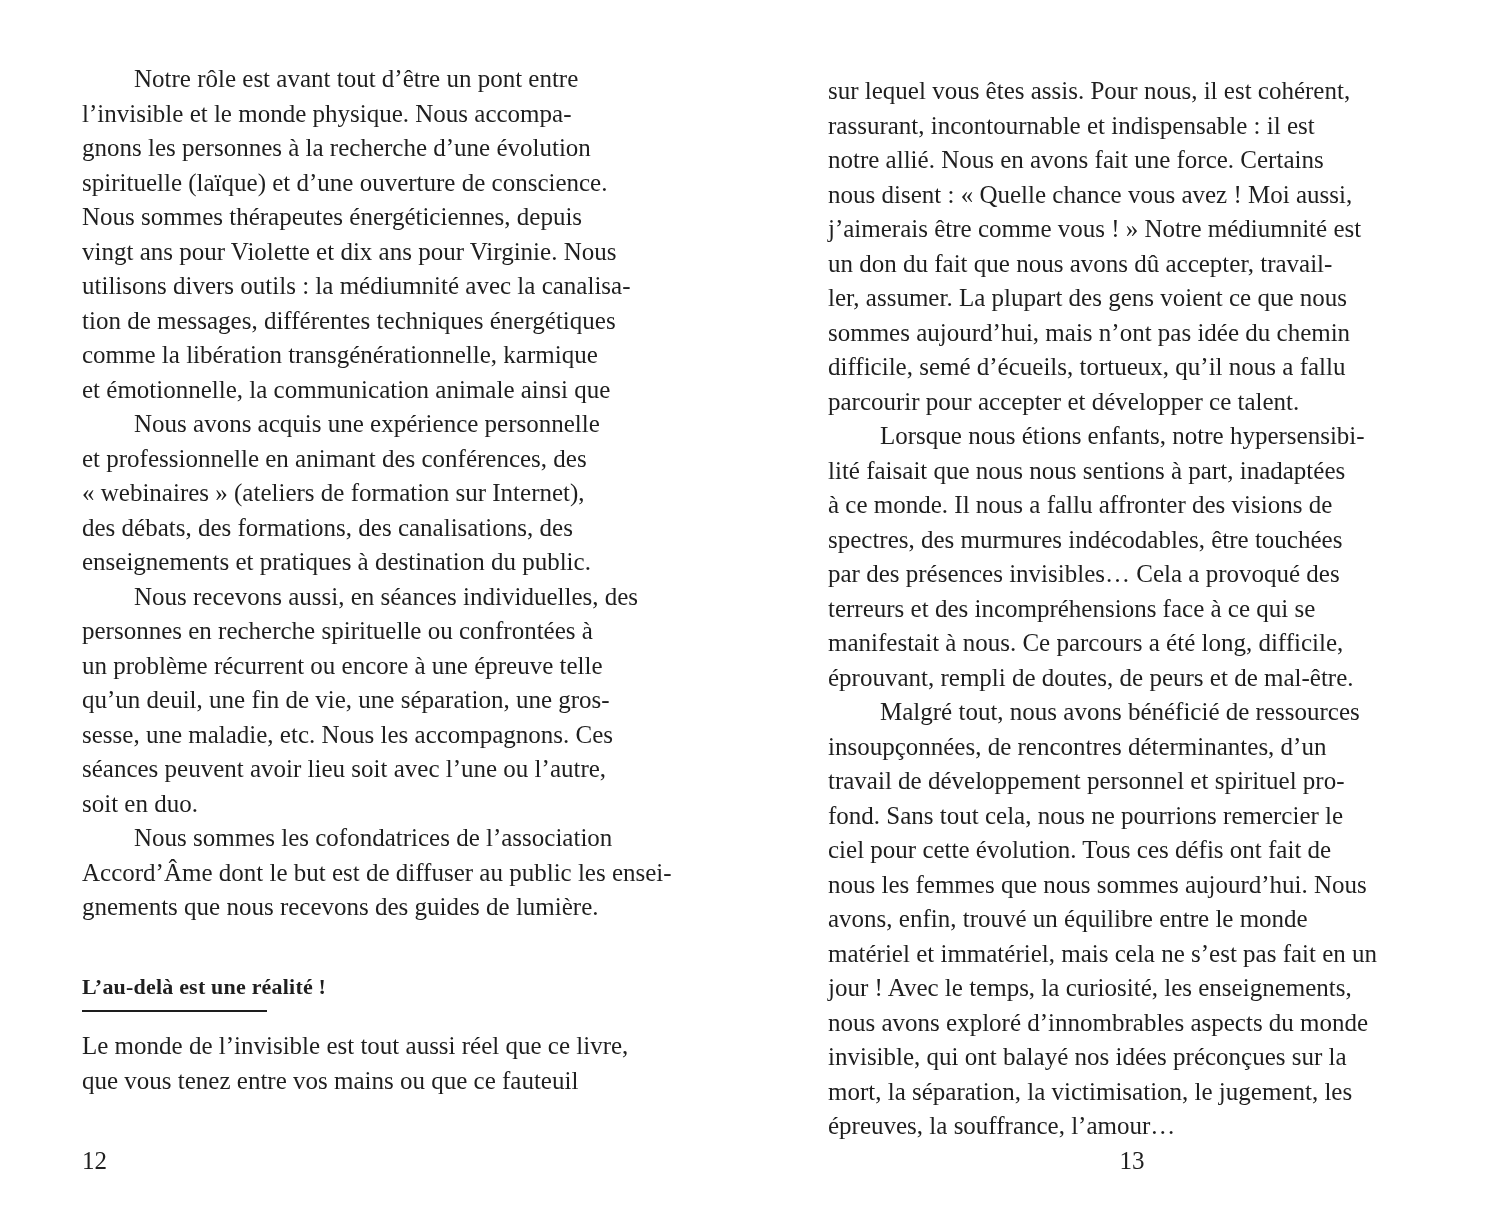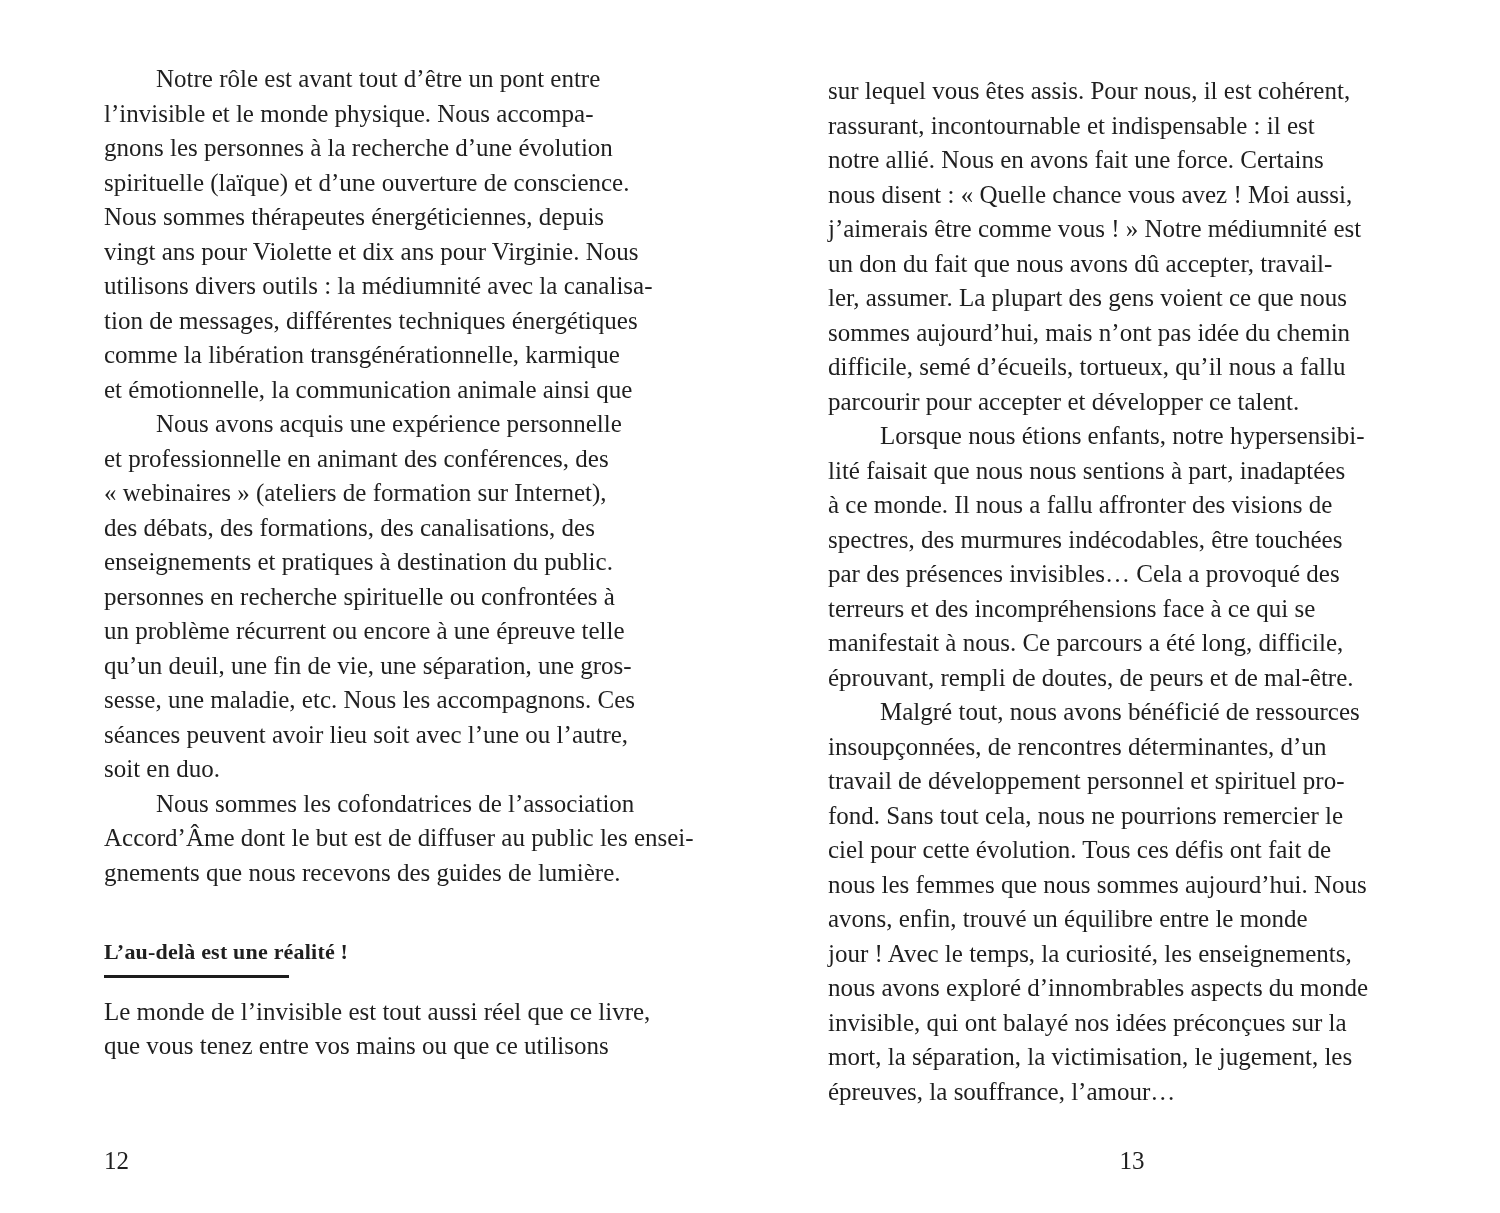--- a/index.html
+++ b/index.html
@@ -2,21 +2,21 @@
 <html><head>
 <meta charset="utf-8">
 <style>
   html,body{margin:0;padding:0;background:#ffffff;}
   .spread{
     position:relative;width:1500px;height:1213px;background:#ffffff;
     font-family:"Liberation Serif","DejaVu Serif",serif;color:#1f1f1f;
     overflow:hidden;
   }
   .page{position:absolute;top:0;width:750px;height:1213px;background:#ffffff;}
-  .page-left{left:0;margin-left:22px;}
+  .page-left{left:0;}
   .page-right{left:750px;}
   .text-col{position:absolute;top:62px;}
   .page-left .text-col{left:82px;width:593px;}
   .page-right .text-col{left:78px;width:592px;margin-top:12px;}
   .line{
     height:34.5px;line-height:34.5px;font-size:25px;
     white-space:nowrap;overflow:visible;
   }
   .indent{padding-left:52px;}
   .heading{
@@ -43,33 +43,34 @@
         <div class="line">vingt ans pour Violette et dix ans pour Virginie. Nous</div>
         <div class="line">utilisons divers outils&nbsp;: la médiumnité avec la canalisa-</div>
         <div class="line">tion de messages, différentes techniques énergétiques</div>
         <div class="line">comme la libération transgénérationnelle, karmique</div>
         <div class="line">et émotionnelle, la communication animale ainsi que</div>
         <div class="line indent">Nous avons acquis une expérience personnelle</div>
         <div class="line">et professionnelle en animant des conférences, des</div>
         <div class="line">«&nbsp;webinaires&nbsp;» (ateliers de formation sur Internet),</div>
         <div class="line">des débats, des formations, des canalisations, des</div>
         <div class="line">enseignements et pratiques à destination du public.</div>
+        <div class="line indent">Nous recevons aussi, en séances individuelles, des</div>
         <div class="line">personnes en recherche spirituelle ou confrontées à</div>
         <div class="line">un problème récurrent ou encore à une épreuve telle</div>
         <div class="line">qu’un deuil, une fin de vie, une séparation, une gros-</div>
         <div class="line">sesse, une maladie, etc. Nous les accompagnons. Ces</div>
         <div class="line">séances peuvent avoir lieu soit avec l’une ou l’autre,</div>
         <div class="line">soit en duo.</div>
         <div class="line indent">Nous sommes les cofondatrices de l’association</div>
         <div class="line">Accord’Âme dont le but est de diffuser au public les ensei-</div>
         <div class="line">gnements que nous recevons des guides de lumière.</div>
         <div class="heading">L’au-delà est une réalité&nbsp;!</div>
         <div class="heading-rule"></div>
         <div class="line post-heading">Le monde de l’invisible est tout aussi réel que ce livre,</div>
-        <div class="line">que vous tenez entre vos mains ou que ce utilisons</div>
+        <div class="line">que vous tenez entre vos mains ou que ce fauteuil</div>
       </div>
     <div class="page-number">12</div>
   </div>
   <div class="page page-right">
     <div class="text-col" id="col-1">
         <div class="line">sur lequel vous êtes assis. Pour nous, il est cohérent,</div>
         <div class="line">rassurant, incontournable et indispensable&nbsp;: il est</div>
         <div class="line">notre allié. Nous en avons fait une force. Certains</div>
         <div class="line">nous disent&nbsp;: «&nbsp;Quelle chance vous avez&nbsp;! Moi aussi,</div>
         <div class="line">j’aimerais être comme vous&nbsp;!&nbsp;» Notre médiumnité est</div>
@@ -86,20 +87,21 @@
         <div class="line">terreurs et des incompréhensions face à ce qui se</div>
         <div class="line">manifestait à nous. Ce parcours a été long, difficile,</div>
         <div class="line">éprouvant, rempli de doutes, de peurs et de mal-être.</div>
         <div class="line indent">Malgré tout, nous avons bénéficié de ressources</div>
         <div class="line">insoupçonnées, de rencontres déterminantes, d’un</div>
         <div class="line">travail de développement personnel et spirituel pro-</div>
         <div class="line">fond. Sans tout cela, nous ne pourrions remercier le</div>
         <div class="line">ciel pour cette évolution. Tous ces défis ont fait de</div>
         <div class="line">nous les femmes que nous sommes aujourd’hui. Nous</div>
         <div class="line">avons, enfin, trouvé un équilibre entre le monde</div>
+        <div class="line">matériel et immatériel, mais cela ne s’est pas fait en un</div>
         <div class="line">jour&nbsp;! Avec le temps, la curiosité, les enseignements,</div>
         <div class="line">nous avons exploré d’innombrables aspects du monde</div>
         <div class="line">invisible, qui ont balayé nos idées préconçues sur la</div>
         <div class="line">mort, la séparation, la victimisation, le jugement, les</div>
         <div class="line">épreuves, la souffrance, l’amour…</div>
       </div>
     <div class="page-number">13</div>
   </div>
 </div>
 

